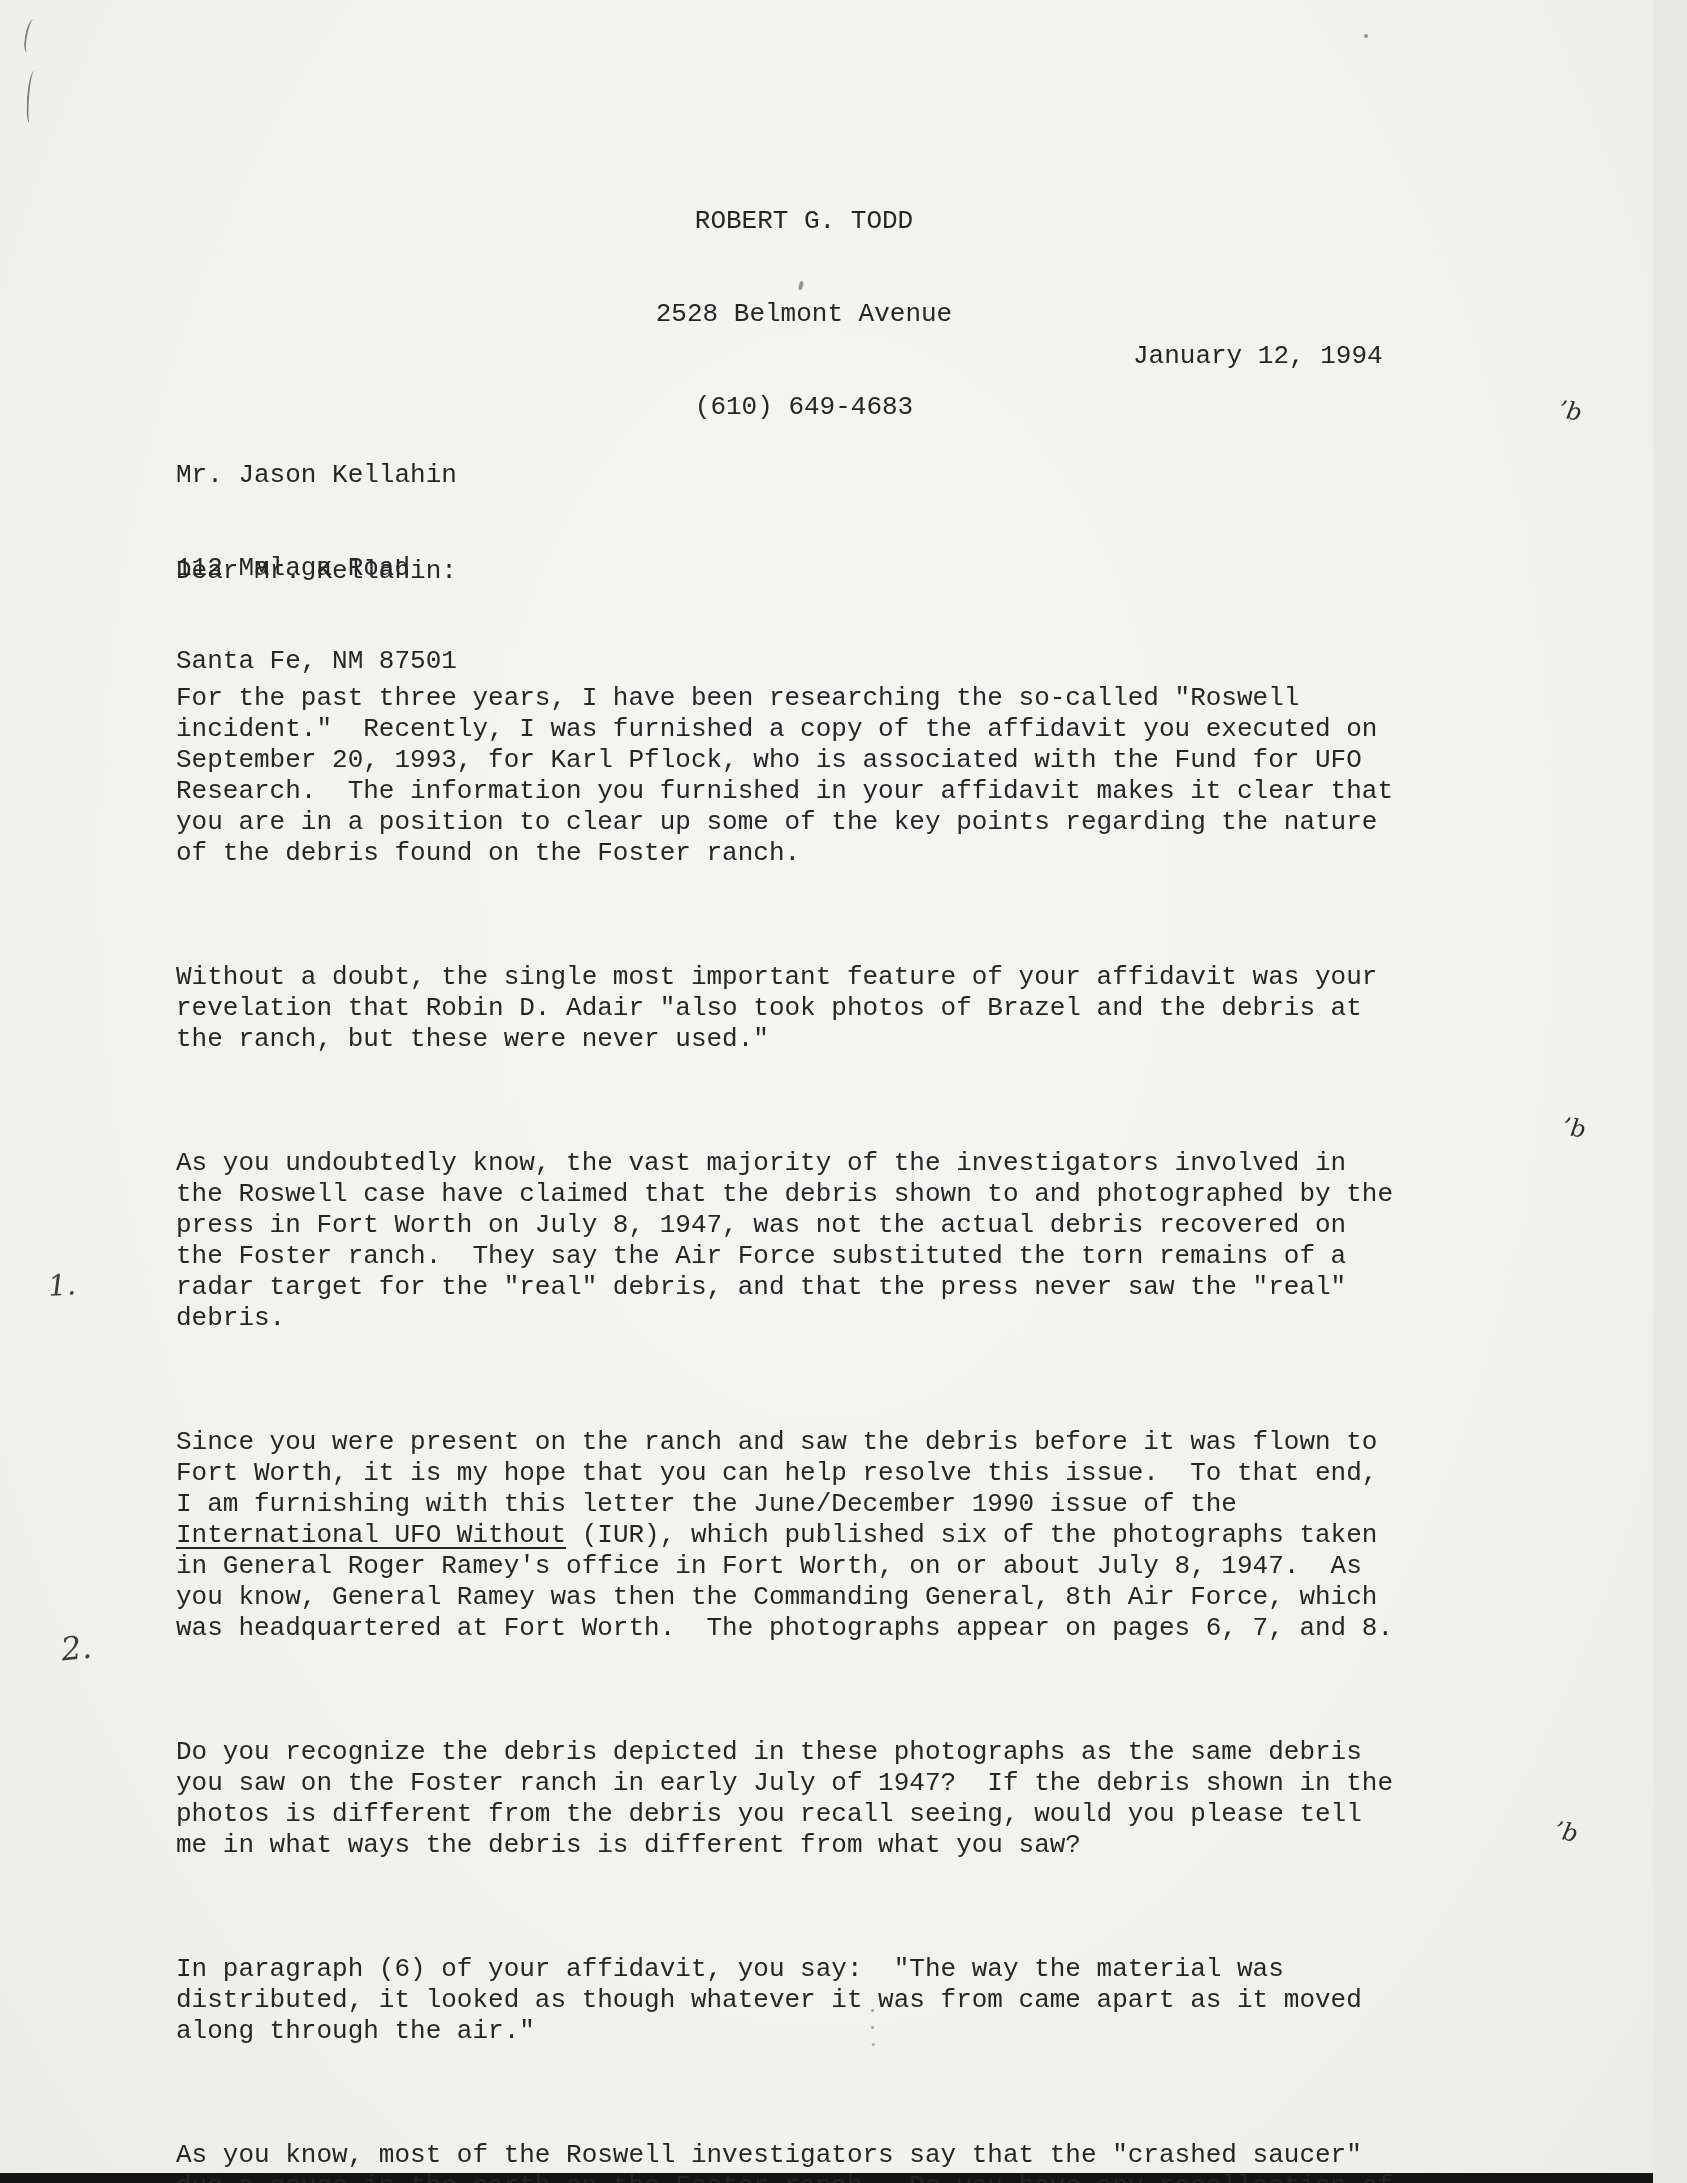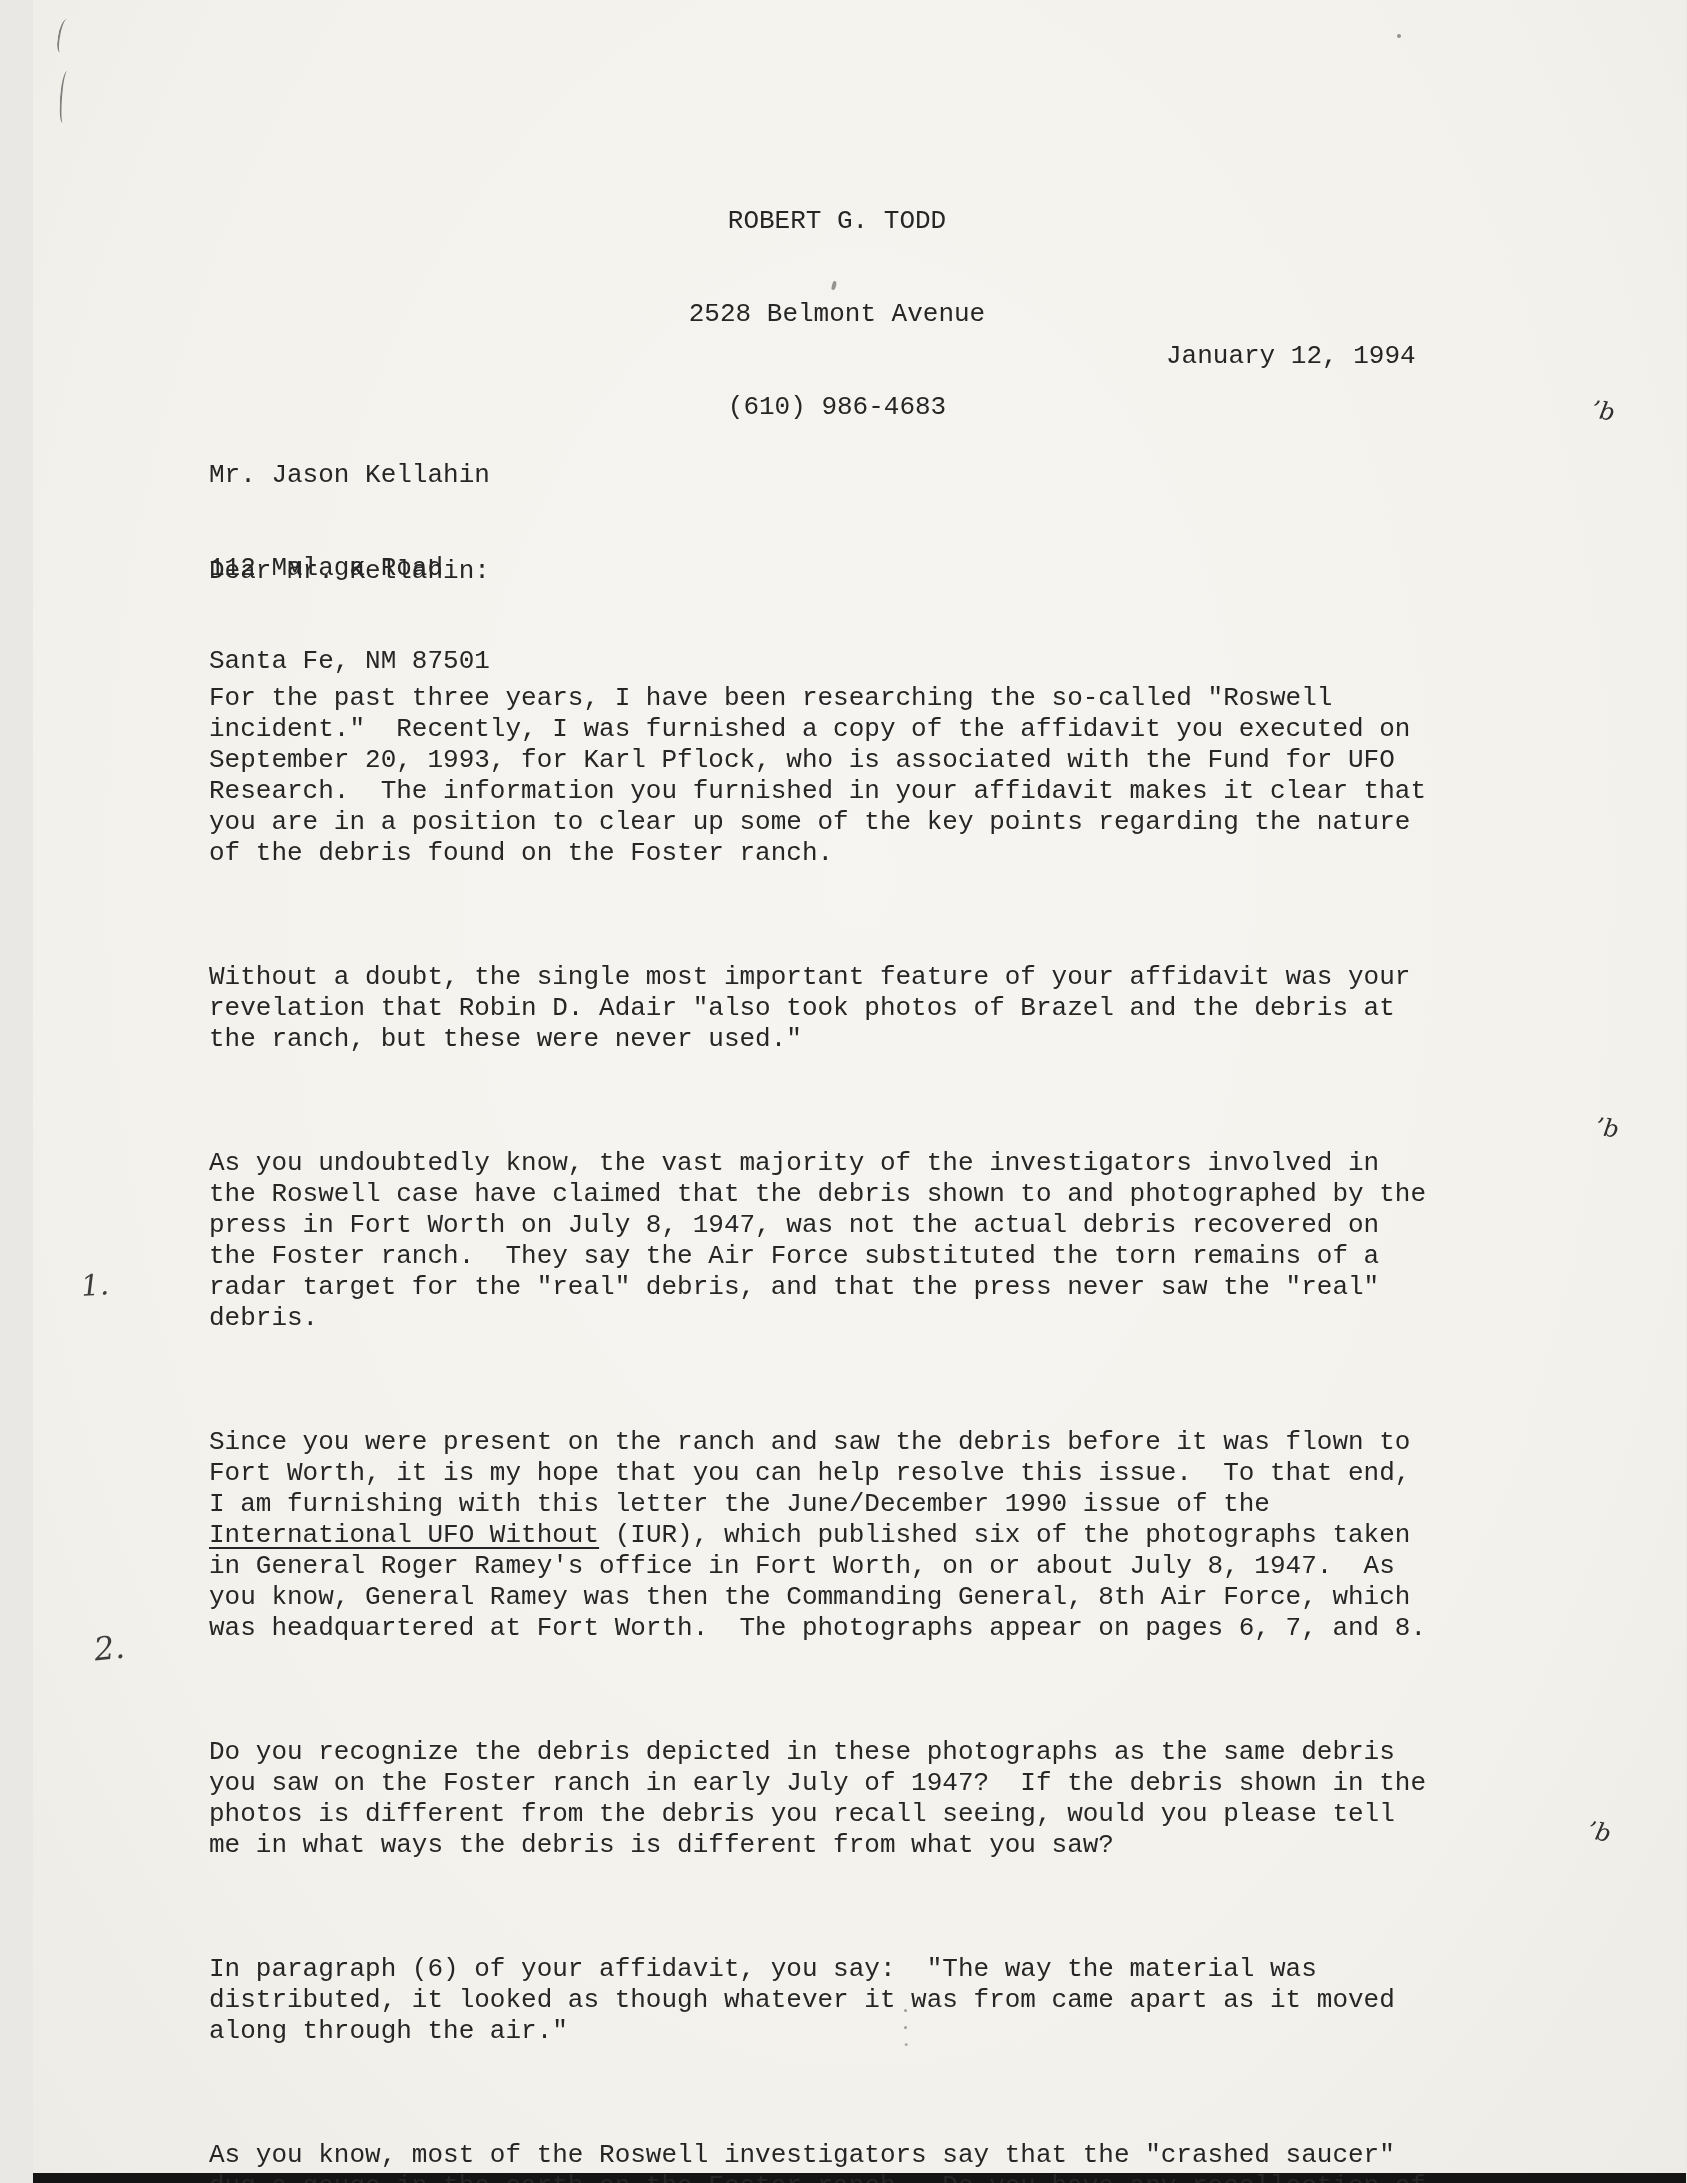--- a/index.html
+++ b/index.html
@@ -9,21 +9,20 @@
   }
   .page {
     position: relative;
     width: 1653px;
     height: 2183px;
     background: #f4f3ef;
     background-image: radial-gradient(ellipse at 50% 40%, #f6f5f1 0%, #f2f1ec 70%, #ecebe6 100%);
     overflow: hidden;
     font-family: "Liberation Mono", "DejaVu Sans Mono", monospace;
     color: #262626;
-    margin-left: 33px;
   }
 
   
   .tw {
     font-size: 26px;
     line-height: 31px;
     white-space: pre-wrap;
     letter-spacing: 0px;
   }
 
@@ -126,21 +125,21 @@
   <div class="corner-stroke corner-stroke-1"></div>
   <div class="corner-stroke corner-stroke-2"></div>
   <div class="speck speck-phone"></div>
   <div class="speck speck-top-right"></div>
   <div class="dots-artifact"></div>
   <div class="bottom-bar"></div>
 
   <header class="letterhead tw">
     <div>ROBERT G. TODD</div>
     <div>2528 Belmont Avenue</div>
-    <div>(610) 986-4683</div>
+    <div>(610) 649-4683</div>
   </header>
 
   <div class="date-line tw">January 12, 1994</div>
 
   <div class="recipient tw">
     <div>Mr. Jason Kellahin</div>
     <div>112 Malaga Road</div>
     <div>Santa Fe, NM 87501</div>
   </div>
 

